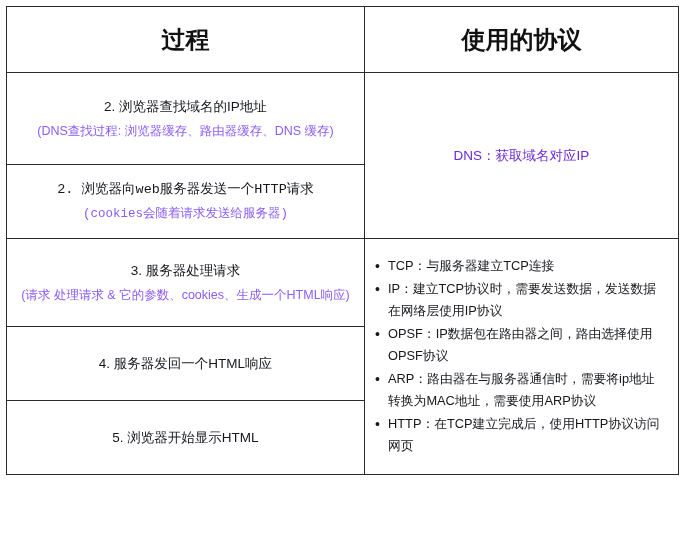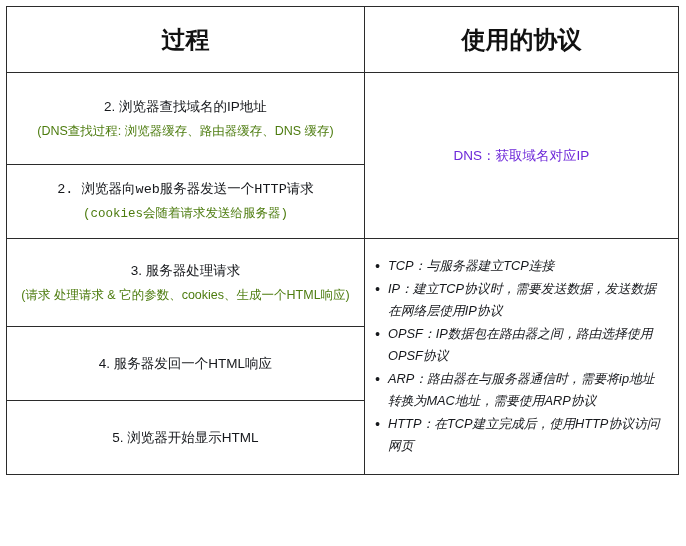--- a/index.html
+++ b/index.html
@@ -44,21 +44,21 @@
     height: 66px;
     padding: 0;
   }
   .proc-cell {
     text-align: center;
     font-size: 13.5px;
     line-height: 1.75;
     color: #16181c;
   }
   .proc-cell .sub {
-    color: #4d7c0f;
+    color: #8b5cf6;
     font-size: 12.5px;
     display: block;
     margin-top: 2px;
     line-height: 1.7;
   }
   .proto-dns {
     text-align: center;
     font-size: 13.5px;
     color: #6d28d9;
   }
@@ -71,21 +71,20 @@
   }
   .proto-list ul {
     margin: 0;
     padding: 0;
     list-style: none;
   }
   .proto-list li {
     position: relative;
     padding-left: 13px;
     margin: 0 8px 1px 0;
-    font-style: italic;
   }
   .proto-list li:before {
     content: "•";
     position: absolute;
     left: 0;
     top: -1px;
     font-size: 14px;
     line-height: 1.72;
   }
   .r1 { height: 92px; }

